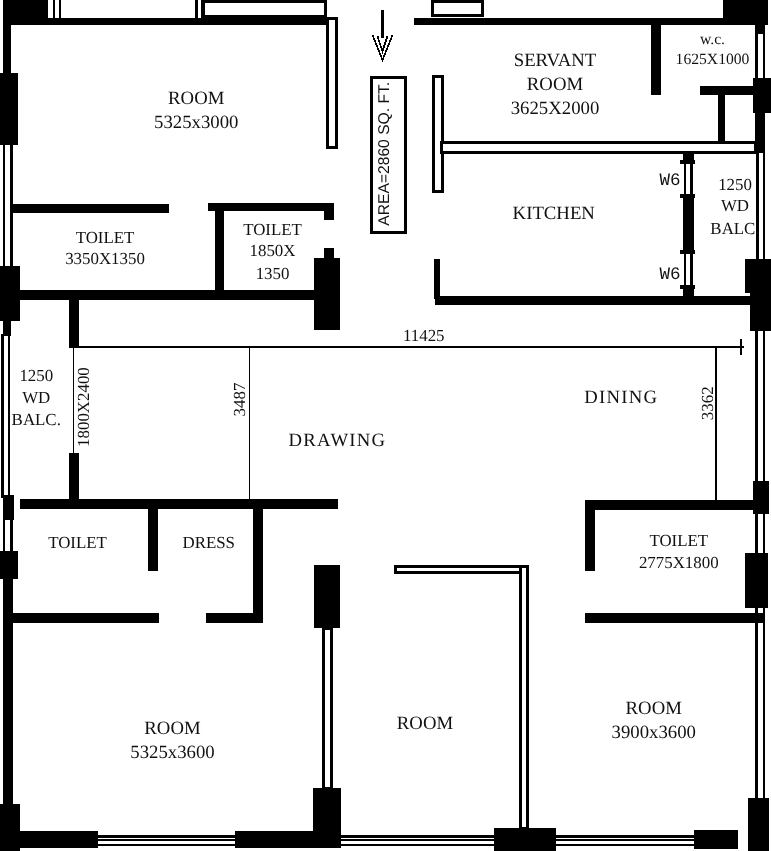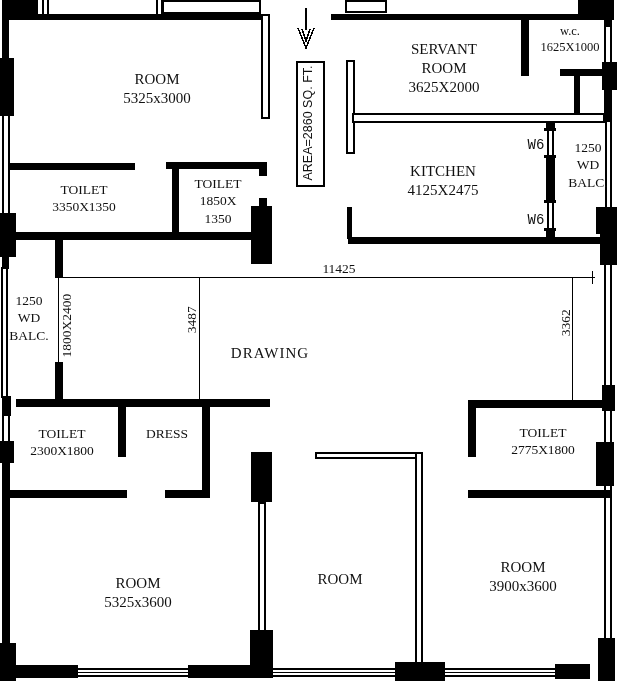--- a/index.html
+++ b/index.html
@@ -162,44 +162,45 @@
     <div>SERVANT</div>
       <div>ROOM</div>
       <div>3625X2000</div>
   </div>
   <div class="lbl f12" style="left:526px;top:23px;width:88px;font-family:Liberation Serif, serif;">
     <div>w.c.</div>
       <div>1625X1000</div>
   </div>
   <div class="lbl f15" style="left:383px;top:162px;width:120px;">
     <div>KITCHEN</div>
-      <div>4125X2475</div>
   </div>
   <div class="lbl f13" style="left:562px;top:139px;width:52px;">
     <div>1250</div>
       <div>WD</div>
       <div>BALC.</div>
   </div>
   <div class="lbl f13" style="left:3px;top:292px;width:52px;">
     <div>1250</div>
       <div>WD</div>
       <div>BALC.</div>
   </div>
   <div class="lbl f14" style="left:523px;top:137px;width:26px;">
     <div>W6</div>
   </div>
   <div class="lbl f14" style="left:523px;top:212px;width:26px;">
     <div>W6</div>
   </div>
   <div class="lbl f15" style="left:210px;top:299px;width:120px;letter-spacing:1px;margin-top:45px;">
     <div>DRAWING</div>
   </div>
+  <div class="lbl f15" style="left:447px;top:309px;width:100px;letter-spacing:1px;">
+    <div>DINING</div>
+  </div>
   <div class="lbl f13" style="left:12px;top:425px;width:100px;">
     <div>TOILET</div>
-      <div>2300X1800</div>
   </div>
   <div class="lbl f13" style="left:117px;top:425px;width:100px;">
     <div>DRESS</div>
   </div>
   <div class="lbl f13" style="left:493px;top:424px;width:100px;">
     <div>TOILET</div>
       <div>2775X1800</div>
   </div>
   <div class="lbl f15" style="left:58px;top:574px;width:160px;">
     <div>ROOM</div>

